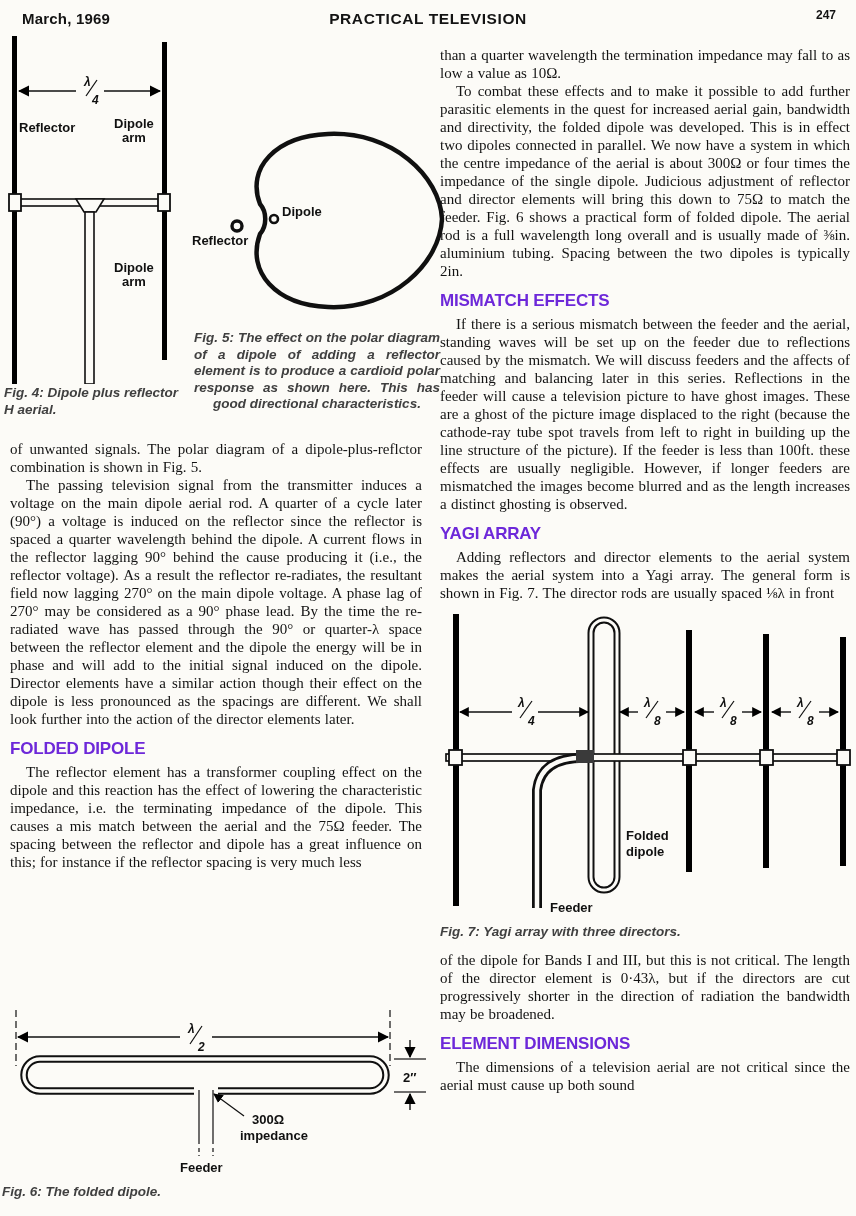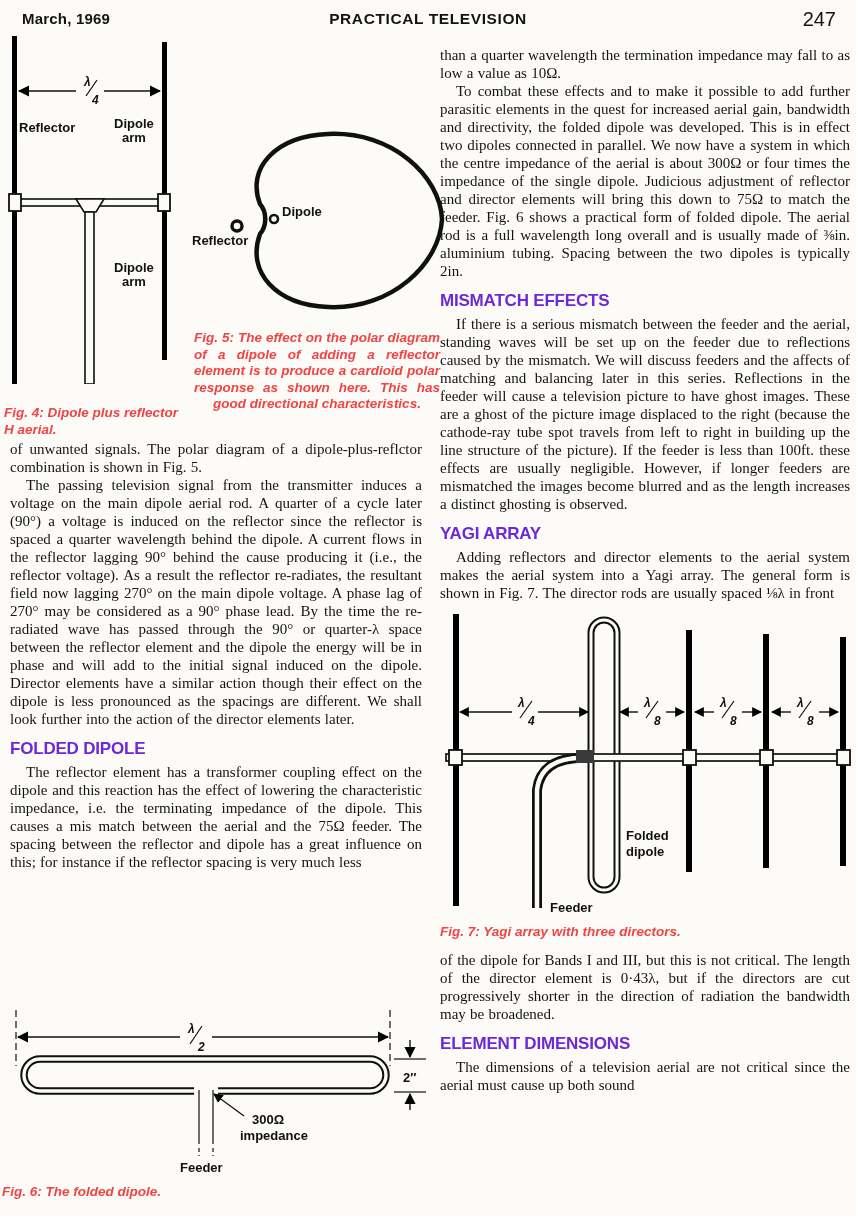--- a/index.html
+++ b/index.html
@@ -9,32 +9,32 @@
     font-family:"Liberation Serif", serif;
   }
   .abs { position:absolute; }
 
   
   .hdr { position:absolute; top:8px; left:0; width:856px; height:24px;
          font-family:"Liberation Sans", sans-serif; }
   .hdr-date { position:absolute; left:22px; top:2px; font-size:15px; font-weight:600; letter-spacing:.2px; }
   .hdr-title{ position:absolute; left:0; right:0; top:2px; text-align:center;
               font-size:15.5px; font-weight:700; letter-spacing:.6px; }
-  .hdr-page { position:absolute; right:20px; top:0; font-size:20px; font-weight:400; }
+  .hdr-page { position:absolute; right:20px; top:0; font-size:12px; font-weight:700; }
 
   
   .col { position:absolute; }
   p.body { margin:0; font-size:15px; line-height:18px; text-align:justify; word-spacing:.5px; }
   p.indent { text-indent:16px; }
   h2.sec { margin:11px 0 4px 0; font-family:"Liberation Sans", sans-serif;
            font-weight:800; font-size:17px; letter-spacing:-.2px; color:#6d28d9; }
 
   
   .caption { font-family:"Liberation Sans", sans-serif; font-style:italic; font-weight:700;
-             font-size:13.5px; line-height:16.5px; color:#ef4444; }
+             font-size:13.5px; line-height:16.5px; color:#404040; }
   .cap-just { text-align:justify; text-align-last:center; }
   .cap-center { text-align:left; }
   svg text { font-family:"Liberation Sans", sans-serif; font-weight:700; fill:#101010; }
   svg .lbl { font-size:13px; }
   svg .frac { font-size:12px; font-style:italic; }
   svg .dim  { stroke:#101010; stroke-width:1.4; }
   svg .thin { stroke:#101010; stroke-width:1.2; }
 </style>
 </head>
 <body>
@@ -67,21 +67,21 @@
   <path d="M 72,163 L 100,163 L 92,176 L 80,176 Z" fill="#fcfbf7" stroke="#101010" stroke-width="1.6"></path>
   <rect x="81" y="176" width="9" height="172" fill="#fcfbf7" stroke="#101010" stroke-width="1.6"></rect>
 
   <text class="lbl" x="15" y="96">Reflector</text>
   <text class="lbl" x="110" y="92">Dipole</text>
   <text class="lbl" x="118" y="106">arm</text>
   <text class="lbl" x="110" y="236">Dipole</text>
   <text class="lbl" x="118" y="250">arm</text>
 </svg>
 
-<div class="abs caption" style="left:4px; top:405px; width:178px; text-align:left;">Fig. 4: Dipole plus reflector  H  aerial.</div>
+<div class="abs caption" style="left:4px; top:385px; width:178px; text-align:left;">Fig. 4: Dipole plus reflector  H  aerial.</div>
 
 <svg class="abs" style="left:190px; top:116px;" width="256" height="212" viewBox="0 0 256 212">
   <path d="M 70,88 C 56,52 86,20 138,18 C 202,15 250,60 252,103 C 250,147 202,194 138,191 C 86,189 56,156 70,118 C 77,110 77,96 70,88 Z" fill="none" stroke="#101010" stroke-width="4.5"></path>
   <circle cx="47" cy="110" r="5" fill="none" stroke="#101010" stroke-width="3.4"></circle>
   <circle cx="84" cy="103" r="4" fill="none" stroke="#101010" stroke-width="2.6"></circle>
   <text class="lbl" x="2" y="129">Reflector</text>
   <text class="lbl" x="92" y="100">Dipole</text>
 </svg>
 
 <div class="abs caption cap-just" style="left:194px; top:330px; width:246px;">Fig. 5: The effect on the polar diagram of a dipole of adding a reflector element is to produce a cardioid polar response as shown here.  This has good directional characteristics.</div>

